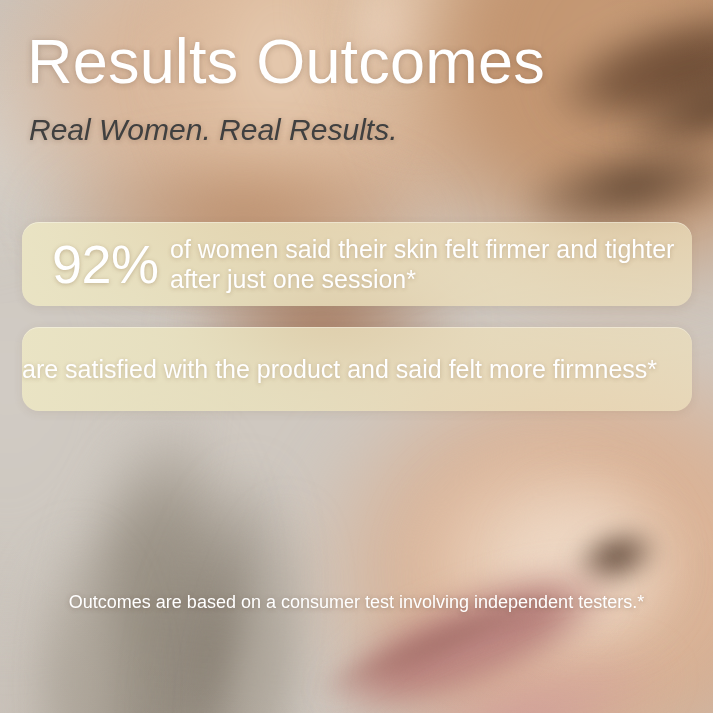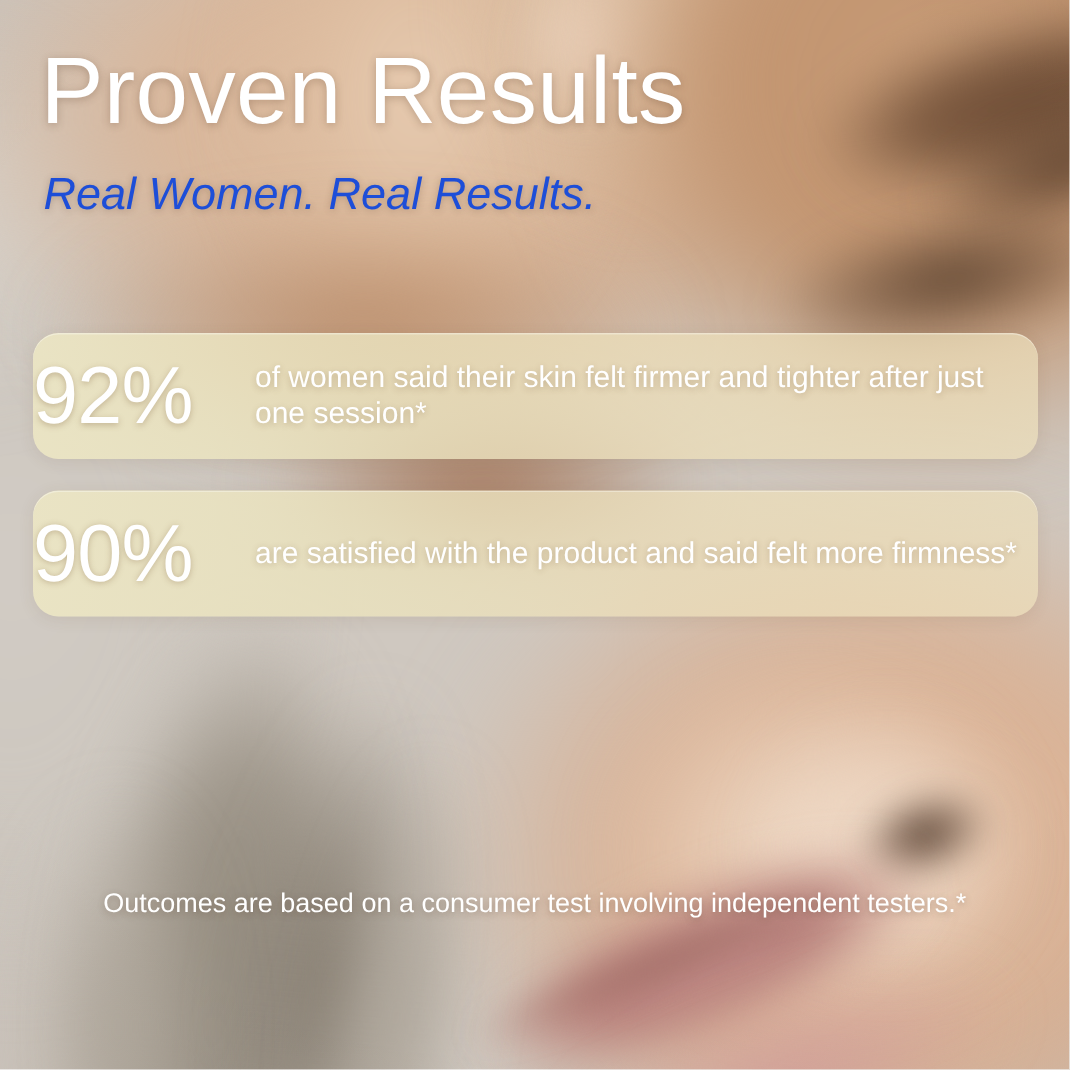--- a/index.html
+++ b/index.html
@@ -238,21 +238,21 @@
   }
 
   .subhead {
     position: absolute;
     left: 29px;
     top: 112px;
     font-size: 30px;
     line-height: 1.2;
     font-weight: 400;
     font-style: italic;
-    color: #1d4ed8;
+    color: #404040;
     text-shadow: 0 1px 5px rgba(90,60,40,0.30);
     white-space: nowrap;
   }
 
   
   .cards {
     position: absolute;
     left: 22px;
     top: 222px;
     width: 670px;
@@ -279,34 +279,34 @@
     position: absolute;
     inset: 0;
     border-radius: 17px;
     box-shadow: inset 0 1px 0 rgba(255,255,255,0.35);
     pointer-events: none;
   }
 
   .stat-value {
     flex: 0 0 auto;
     width: 148px;
-    padding-left: 0;
+    padding-left: 30px;
     box-sizing: border-box;
     font-size: 54px;
     font-weight: 300;
     line-height: 1;
     color: #ffffff;
     letter-spacing: -0.5px;
     text-shadow: 0 1px 4px rgba(120,90,55,0.35);
     white-space: nowrap;
   }
 
   .stat-text {
     flex: 1 1 auto;
-    font-size: 20px;
+    font-size: 25px;
     line-height: 1.22;
     font-weight: 400;
     color: #ffffff;
     text-shadow: 0 1px 4px rgba(120,90,55,0.32);
     padding-right: 10px;
   }
 
   .footnote {
     position: absolute;
     left: 0;
@@ -356,34 +356,33 @@
     <div class="photo-blob blob-hair-1"></div>
     <div class="photo-blob blob-hair-2"></div>
     <div class="photo-blob blob-hair-3"></div>
     <div class="photo-blob blob-hair-4"></div>
 
     <div class="photo-vignette"></div>
   </div>
 
   <div class="content">
 
-    <div class="headline">Proven Results</div>
+    <div class="headline">Results Outcomes</div>
 
     <div class="subhead">Real Women. Real Results.</div>
 
     <div class="cards">
 
       <div class="stat-card">
         <div class="stat-value">92%</div>
         <div class="stat-text">of women said their skin felt firmer and tighter after just one session*</div>
       </div>
 
 
       <div class="stat-card">
-        <div class="stat-value">90%</div>
         <div class="stat-text">are satisfied with the product and said felt more firmness*</div>
       </div>
 
     </div>
 
     <div class="footnote">Outcomes are based on a consumer test involving independent testers.*</div>
 
   </div>
 </div>
 

